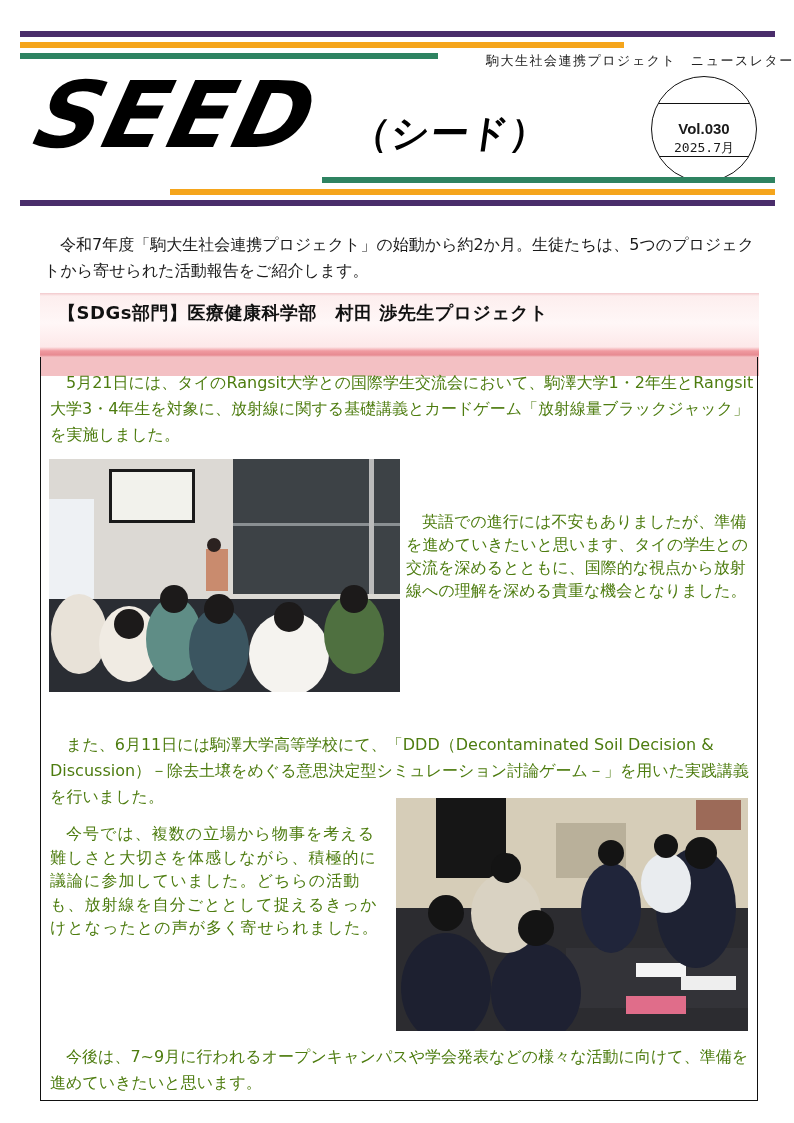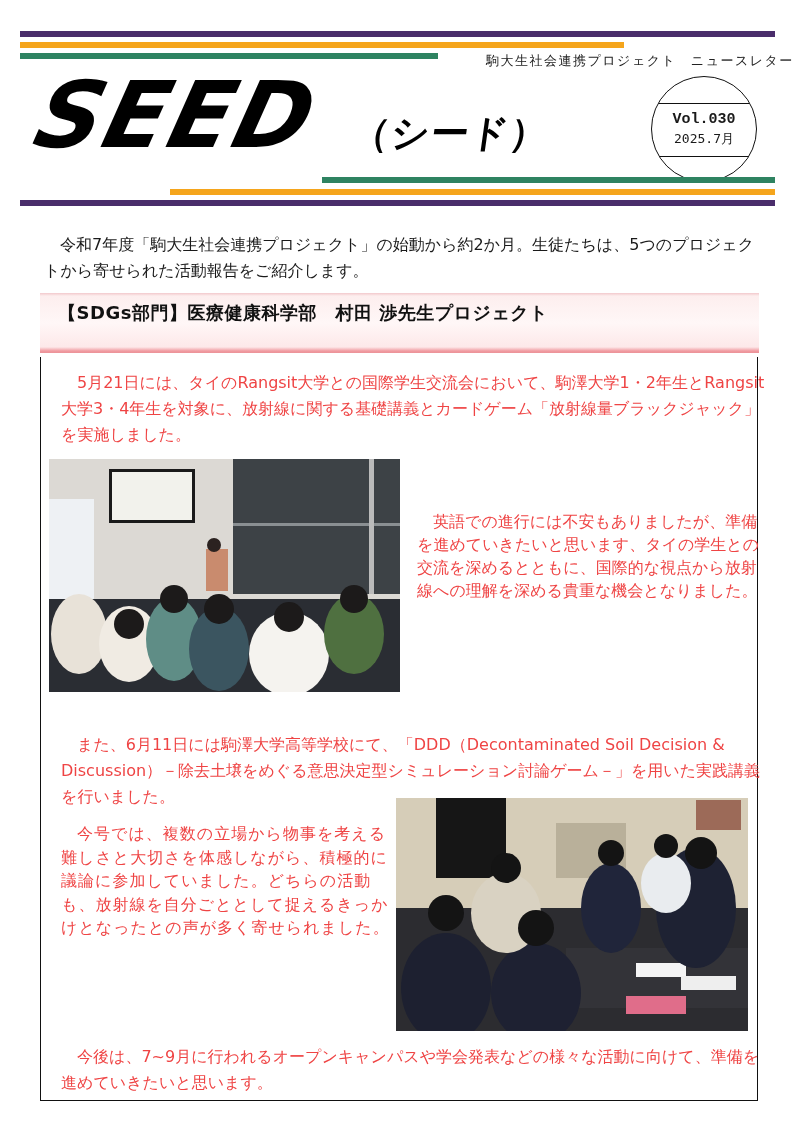--- a/index.html
+++ b/index.html
@@ -11,33 +11,33 @@
   .green  { background:#2e8361; }
 
   .subtitle { position:absolute; left:466px; top:52px; font-size:13px; letter-spacing:1.5px; color:#222; white-space:nowrap;margin-left:20px; }
 
   .logo { position:absolute; left:38px; top:66px; font-family:"DejaVu Sans", sans-serif; font-weight:bold; font-style:italic;
           font-size:92px; line-height:100px; letter-spacing:2px; transform:skewX(-14deg) scaleY(1.0); color:#000; }
   .logo-kana { position:absolute; left:352px; top:108px; font-size:38px; font-weight:bold; letter-spacing:1px; color:#000; transform:skewX(-8deg); white-space:nowrap; }
 
   .vol-circle { position:absolute; left:651px; top:76px; width:104px; height:104px; border:1px solid #111; border-radius:50%; overflow:hidden; background:#fff; }
   .vol-band { position:absolute; left:0; right:0; top:26px; height:52px; border-top:1px solid #111; border-bottom:1px solid #111; text-align:center; }
-  .vol-num { display:block; font-family:Liberation Mono, monospace; font-weight:bold; font-size:15px; margin-top:7px; }
+  .vol-num { display:block; font-family:Liberation Sans, sans-serif; font-weight:bold; font-size:15px; margin-top:16px; }
   .vol-date { display:block; font-family:"DejaVu Sans Mono", monospace; font-size:13px; margin-top:2px; }
 
   .intro { position:absolute; left:44px; top:232px; width:720px; font-size:16px; line-height:26px; text-indent:1em; }
 
-  .banner { position:absolute; left:40px; top:293px; width:719px; height:60px;
+  .banner { position:absolute; left:40px; top:293px; width:719px; height:83px;
             background:linear-gradient(to bottom, #f2c9cc 0px, #fdeeee 3px, #fff7f7 30px, #fde8e9 54px, #f09aa0 58px, #e78a91 62px, #f3c0c3 64px); }
   .banner-title { position:absolute; left:18px; top:8px; font-size:18px; font-weight:bold; color:#111; white-space:nowrap; letter-spacing:0.5px; }
   .banner-sub { position:absolute; left:30px; top:34px; font-size:16px; color:#111; white-space:nowrap; letter-spacing:1.5px; }
 
   .box { position:absolute; left:40px; top:357px; width:718px; height:744px; border:1px solid #111; border-top:none; box-sizing:border-box; }
 
-  .para { position:absolute; font-size:16px; line-height:26px; color:#ef4444;margin-left:11px; }
+  .para { position:absolute; font-size:16px; line-height:26px; color:#4d7c0f; }
   .indent { text-indent:1em; }
 
   .photo { position:absolute; overflow:hidden; }
   .photo1 { left:49px; top:459px; width:351px; height:233px; background:#d9d6d2; }
   .photo2 { left:396px; top:798px; width:352px; height:233px; background:#c9c1b0; }
 </style>
 </head>
 <body>
 
 <div class="band purple" style="left:20px; top:31px; width:755px;"></div>

